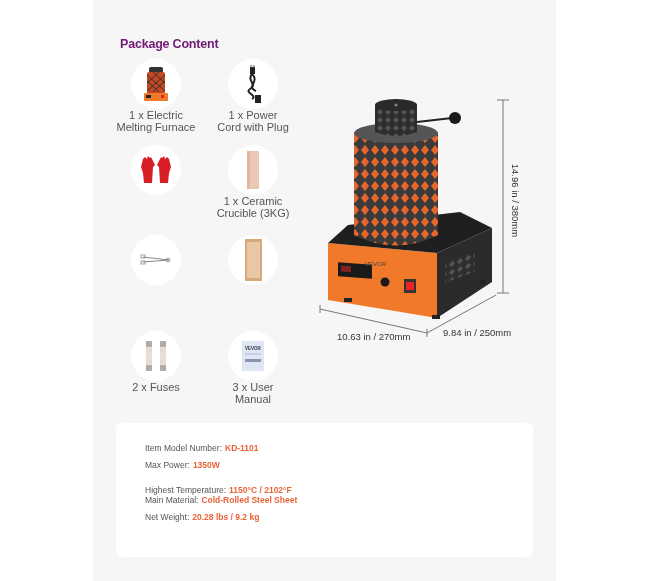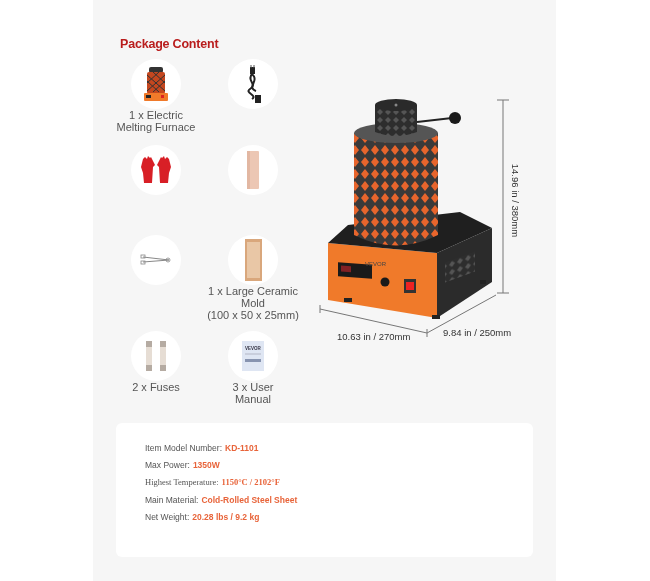--- a/index.html
+++ b/index.html
@@ -1,19 +1,19 @@
 <!DOCTYPE html>
 <html><head>
 <meta charset="utf-8">
 <style>
   html, body { margin:0; padding:0; }
   body { width:650px; height:581px; background:#ffffff; position:relative; overflow:hidden;
          font-family:"Liberation Sans", sans-serif; }
   .panel { position:absolute; left:93px; top:0; width:463px; height:581px; background:#f6f6f6; }
-  .title { position:absolute; left:120px; top:37px; font-size:12.5px; font-weight:bold; color:#b91c1c; letter-spacing:-0.2px; }
+  .title { position:absolute; left:120px; top:37px; font-size:12.5px; font-weight:bold; color:#701a75; letter-spacing:-0.2px; }
   .item { position:absolute; width:110px; text-align:center; }
   .circle { width:50px; height:50px; border-radius:50%; background:#ffffff; margin:0 auto; position:relative; overflow:hidden; }
   .label { font-size:11px; color:#555; line-height:12px; white-space:pre-line; }
   .spec-card { position:absolute; left:116px; top:423px; width:417px; height:134px; background:#ffffff; border-radius:6px; }
   .spec-row { position:absolute; left:29px; font-size:8.5px; color:#555; white-space:nowrap; }
   .spec-row .val { color:#e8643a; font-weight:bold; margin-left:3px; }
   .dim { position:absolute; font-size:9.5px; color:#333; white-space:nowrap; }
   .product { position:absolute; left:320px; top:60px; width:200px; height:280px; }
 </style>
 </head>
@@ -42,38 +42,42 @@
   <div class="circle">
     <svg width="50" height="50" viewBox="0 0 50 50">
       <rect x="22" y="8" width="5" height="7" fill="#222"></rect>
       <line x1="23" y1="6" x2="23" y2="9" stroke="#555" stroke-width="1"></line>
       <line x1="26" y1="6" x2="26" y2="9" stroke="#555" stroke-width="1"></line>
       <path d="M24 15 C 18 22, 30 25, 22 30 C 16 34, 30 36, 24 40" stroke="#222" stroke-width="2" fill="none"></path>
       <path d="M24 15 C 32 22, 18 28, 28 32" stroke="#222" stroke-width="2" fill="none"></path>
       <rect x="27" y="36" width="6" height="8" fill="#222"></rect>
     </svg>
   </div>
+  <div class="label">1 x Power
+Cord with Plug</div>
 </div>
 
 <div class="item" style="left:101px; top:145px;">
   <div class="circle">
     <svg width="50" height="50" viewBox="0 0 50 50">
       <path d="M12 14 L14 12 L16 14 L17 11 L19 13 L20 12 L22 16 L24 20 L22 22 L21 38 L13 38 L12 28 L10 22 Z" fill="#d81f26"></path>
       <path d="M38 14 L36 12 L34 14 L33 11 L31 13 L30 12 L28 16 L26 20 L28 22 L29 38 L37 38 L38 28 L40 22 Z" fill="#d81f26"></path>
     </svg>
   </div>
 </div>
 
 <div class="item" style="left:198px; top:145px;">
   <div class="circle">
     <svg width="50" height="50" viewBox="0 0 50 50">
       <rect x="19" y="6" width="12" height="38" rx="1" fill="#ecc7b4"></rect>
       <rect x="19" y="6" width="3" height="38" fill="#e2b7a2"></rect>
     </svg>
   </div>
+  <div class="label">1 x Ceramic
+Crucible (3KG)</div>
 </div>
 
 <div class="item" style="left:101px; top:235px;">
   <div class="circle">
     <svg width="50" height="50" viewBox="0 0 50 50">
       <line x1="12" y1="22" x2="38" y2="25" stroke="#888" stroke-width="1"></line>
       <line x1="12" y1="27" x2="38" y2="25" stroke="#888" stroke-width="1"></line>
       <rect x="10" y="20" width="4" height="3" fill="none" stroke="#888" stroke-width="0.8"></rect>
       <rect x="10" y="26" width="4" height="3" fill="none" stroke="#888" stroke-width="0.8"></rect>
       <circle cx="37" cy="25" r="2" fill="none" stroke="#888" stroke-width="0.8"></circle>
@@ -81,22 +85,20 @@
   </div>
 </div>
 
 <div class="item" style="left:198px; top:235px;">
   <div class="circle">
     <svg width="50" height="50" viewBox="0 0 50 50">
       <rect x="17" y="4" width="17" height="42" fill="#d9a77c"></rect>
       <rect x="19" y="7" width="13" height="36" fill="#e9c7a6"></rect>
     </svg>
   </div>
-  <div class="label">1 x Large Ceramic Mold
-(100 x 50 x 25mm)</div>
 </div>
 
 <div class="item" style="left:101px; top:331px;">
   <div class="circle">
     <svg width="50" height="50" viewBox="0 0 50 50">
       <rect x="15" y="10" width="6" height="30" fill="#e6ddd4"></rect>
       <rect x="15" y="10" width="6" height="6" fill="#b5aba2"></rect>
       <rect x="15" y="34" width="6" height="6" fill="#b5aba2"></rect>
       <rect x="29" y="10" width="6" height="30" fill="#e6ddd4"></rect>
       <rect x="29" y="10" width="6" height="6" fill="#b5aba2"></rect>
@@ -175,21 +177,21 @@
 <div class="dim" style="left:443px; top:327px;">9.84 in / 250mm</div>
 <div class="dim" style="left:471px; top:195px; transform:rotate(90deg); transform-origin:center; width:88px; text-align:center;">14.96 in / 380mm</div>
 
 <div class="spec-card">
   <div class="spec-row" style="top:20px;">
     <span>Item Model Number:</span><span class="val">KD-1101</span>
   </div>
   <div class="spec-row" style="top:37px;">
     <span>Max Power:</span><span class="val">1350W</span>
   </div>
-  <div class="spec-row" style="top:54px;font-family:Liberation Serif, serif;">
+  <div class="spec-row" style="top:62px;">
     <span>Highest Temperature:</span><span class="val">1150°C / 2102°F</span>
   </div>
   <div class="spec-row" style="top:72px;">
     <span>Main Material:</span><span class="val">Cold-Rolled Steel Sheet</span>
   </div>
   <div class="spec-row" style="top:89px;">
     <span>Net Weight:</span><span class="val">20.28 lbs / 9.2 kg</span>
   </div>
 </div>
 

